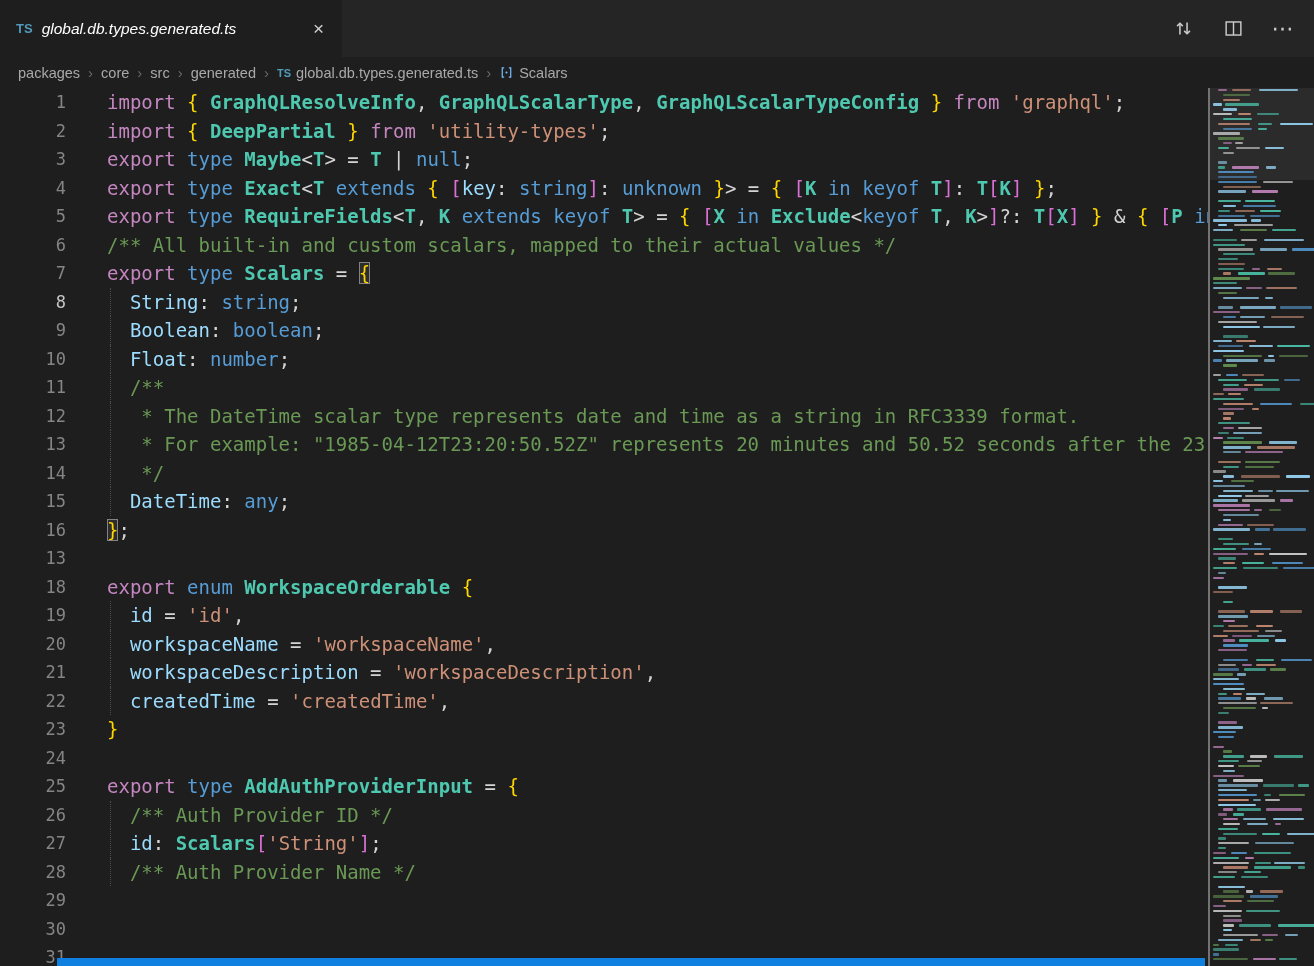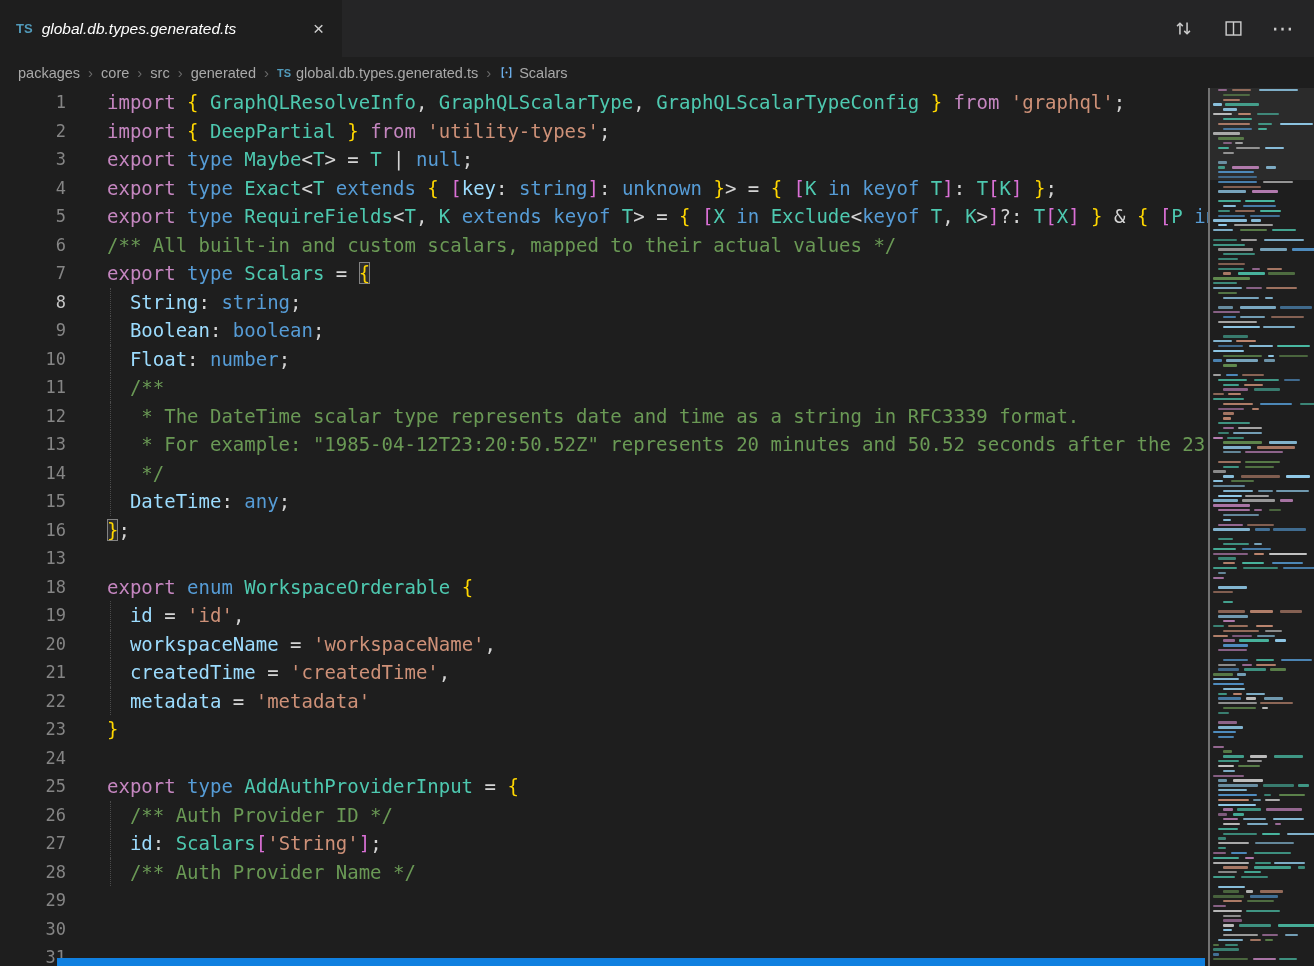--- a/index.html
+++ b/index.html
@@ -25,21 +25,21 @@
   
   .editor{position:relative;display:flex;height:878px;background:var(--bg,#1e1e1e);}
   .gutter{width:66px;flex:0 0 66px;text-align:right;font-family:"DejaVu Sans Mono",monospace;font-size:17px;color:var(--ln,#858585);}
   .gutter .ln{height:28.5px;line-height:28.5px;cursor:pointer;}
   .gutter .ln.active{color:var(--lnActive,#c6c6c6);}
   .code{flex:1 1 auto;overflow:hidden;padding-left:41px;font-family:"DejaVu Sans Mono",monospace;font-size:19px;color:var(--w,#d4d4d4);}
   .code-line{position:relative;height:28.5px;line-height:28.5px;white-space:pre;cursor:text;}
   .code-line.guide::before{content:"";position:absolute;left:3px;top:0;bottom:0;border-left:1px dotted rgba(255,255,255,0.20);}
   .tk.p{color:var(--p,#c586c0);}
   .tk.b{color:var(--b,#569cd6);}
-  .tk.t{color:var(--t,#4ec9b0);}
+  .tk.t{color:var(--t,#4ec9b0);font-weight:bold;}
   .tk.v{color:var(--v,#9cdcfe);}
   .tk.s{color:var(--s,#ce9178);}
   .tk.c{color:var(--c,#6a9955);}
   .tk.w{color:var(--w,#d4d4d4);}
   .tk.g1{color:var(--g1,#ffd700);}
   .tk.g2{color:var(--g2,#da70d6);}
   .tk.bm{outline:1px solid rgba(160,160,160,0.75);outline-offset:-1px;background:rgba(90,90,90,0.25);}
   .cursor{display:inline-block;width:2px;height:21px;background:var(--cursor,#aeafad);vertical-align:middle;margin-top:-3px;}
 
   
@@ -162,22 +162,22 @@
         <div class="code-line guide"><span class="tk c">  /**</span></div>
         <div class="code-line guide"><span class="tk c">   * The DateTime scalar type represents date and time as a string in RFC3339 format.</span></div>
         <div class="code-line guide"><span class="tk c">   * For example: "1985-04-12T23:20:50.52Z" represents 20 minutes and 50.52 seconds after the 23rd</span></div>
         <div class="code-line guide"><span class="tk c">   */</span></div>
         <div class="code-line guide"><span class="tk w">  </span><span class="tk v">DateTime</span><span class="tk w">: </span><span class="tk b">any</span><span class="tk w">;</span></div>
         <div class="code-line"><span class="tk g1 bm">}</span><span class="tk w">;</span></div>
         <div class="code-line"></div>
         <div class="code-line"><span class="tk p">export </span><span class="tk b">enum </span><span class="tk t">WorkspaceOrderable </span><span class="tk g1">{</span></div>
         <div class="code-line guide"><span class="tk w">  </span><span class="tk v">id</span><span class="tk w"> = </span><span class="tk s">'id'</span><span class="tk w">,</span></div>
         <div class="code-line guide"><span class="tk w">  </span><span class="tk v">workspaceName</span><span class="tk w"> = </span><span class="tk s">'workspaceName'</span><span class="tk w">,</span></div>
+        <div class="code-line guide"><span class="tk w">  </span><span class="tk v">workspaceDescription</span><span class="tk w"> = </span><span class="tk s">'workspaceDescription'</span><span class="tk w">,</span></div>
         <div class="code-line guide"><span class="tk w">  </span><span class="tk v">createdTime</span><span class="tk w"> = </span><span class="tk s">'createdTime'</span><span class="tk w">,</span></div>
-        <div class="code-line guide"><span class="tk w">  </span><span class="tk v">metadata</span><span class="tk w"> = </span><span class="tk s">'metadata'</span></div>
         <div class="code-line"><span class="tk g1">}</span></div>
         <div class="code-line"></div>
         <div class="code-line"><span class="tk p">export </span><span class="tk b">type </span><span class="tk t">AddAuthProviderInput</span><span class="tk w"> = </span><span class="tk g1">{</span></div>
         <div class="code-line guide"><span class="tk c">  /** Auth Provider ID */</span></div>
         <div class="code-line guide"><span class="tk w">  </span><span class="tk v">id</span><span class="tk w">: </span><span class="tk t">Scalars</span><span class="tk g2">[</span><span class="tk s">'String'</span><span class="tk g2">]</span><span class="tk w">;</span></div>
         <div class="code-line guide"><span class="tk c">  /** Auth Provider Name */</span></div>
       </div>
     <div class="minimap">
       <div class="mm-viewport"></div>
     <div class="mm-row">

